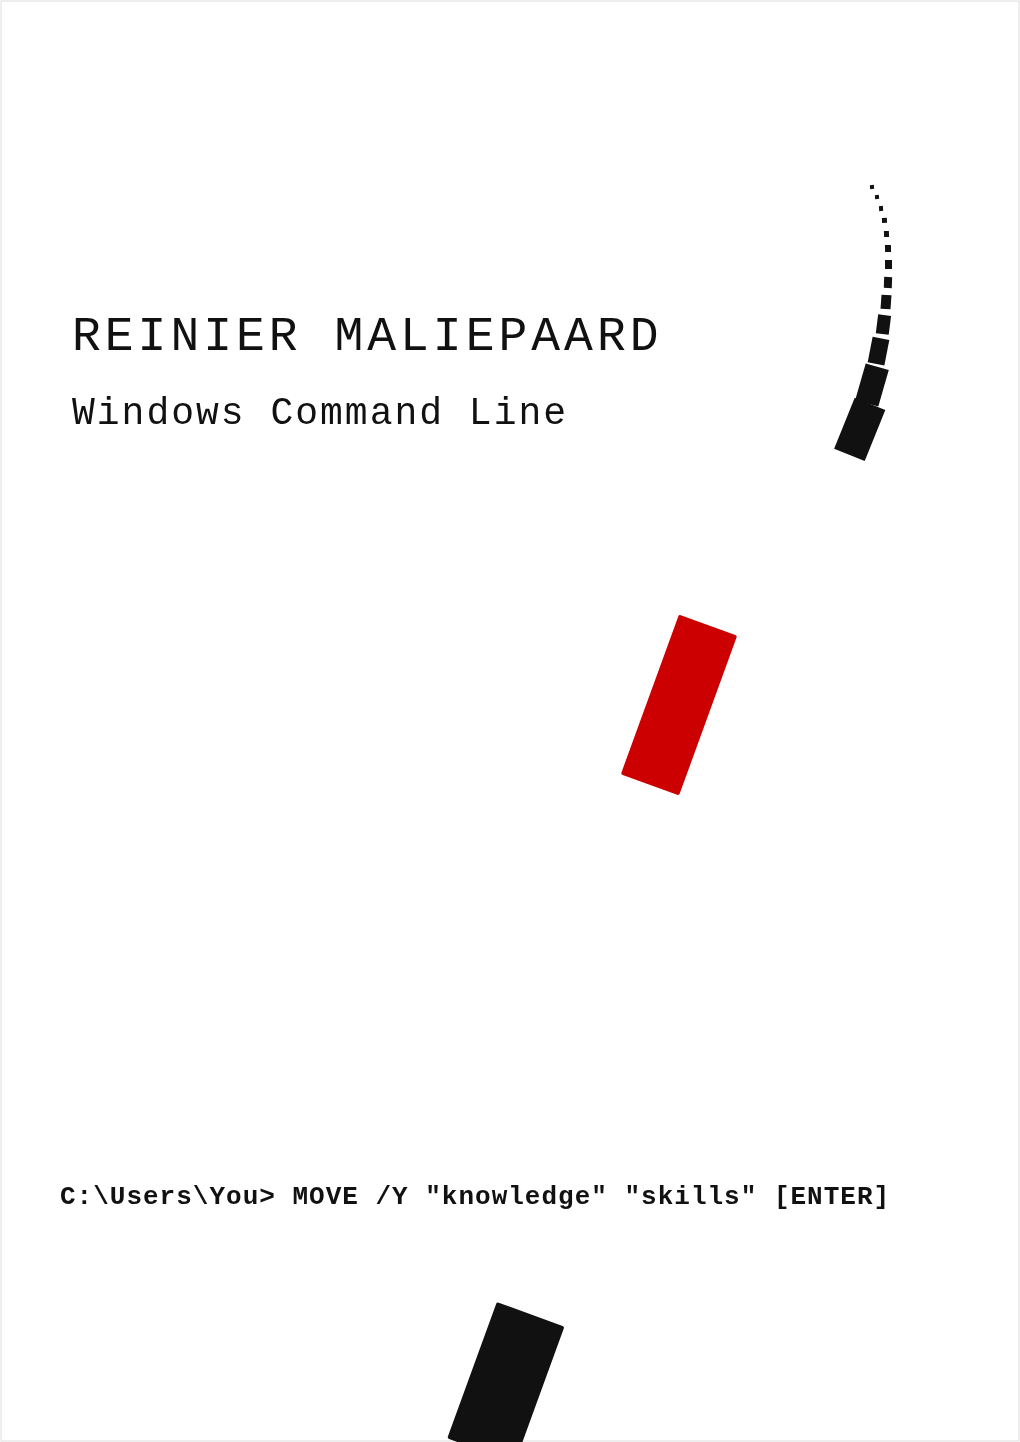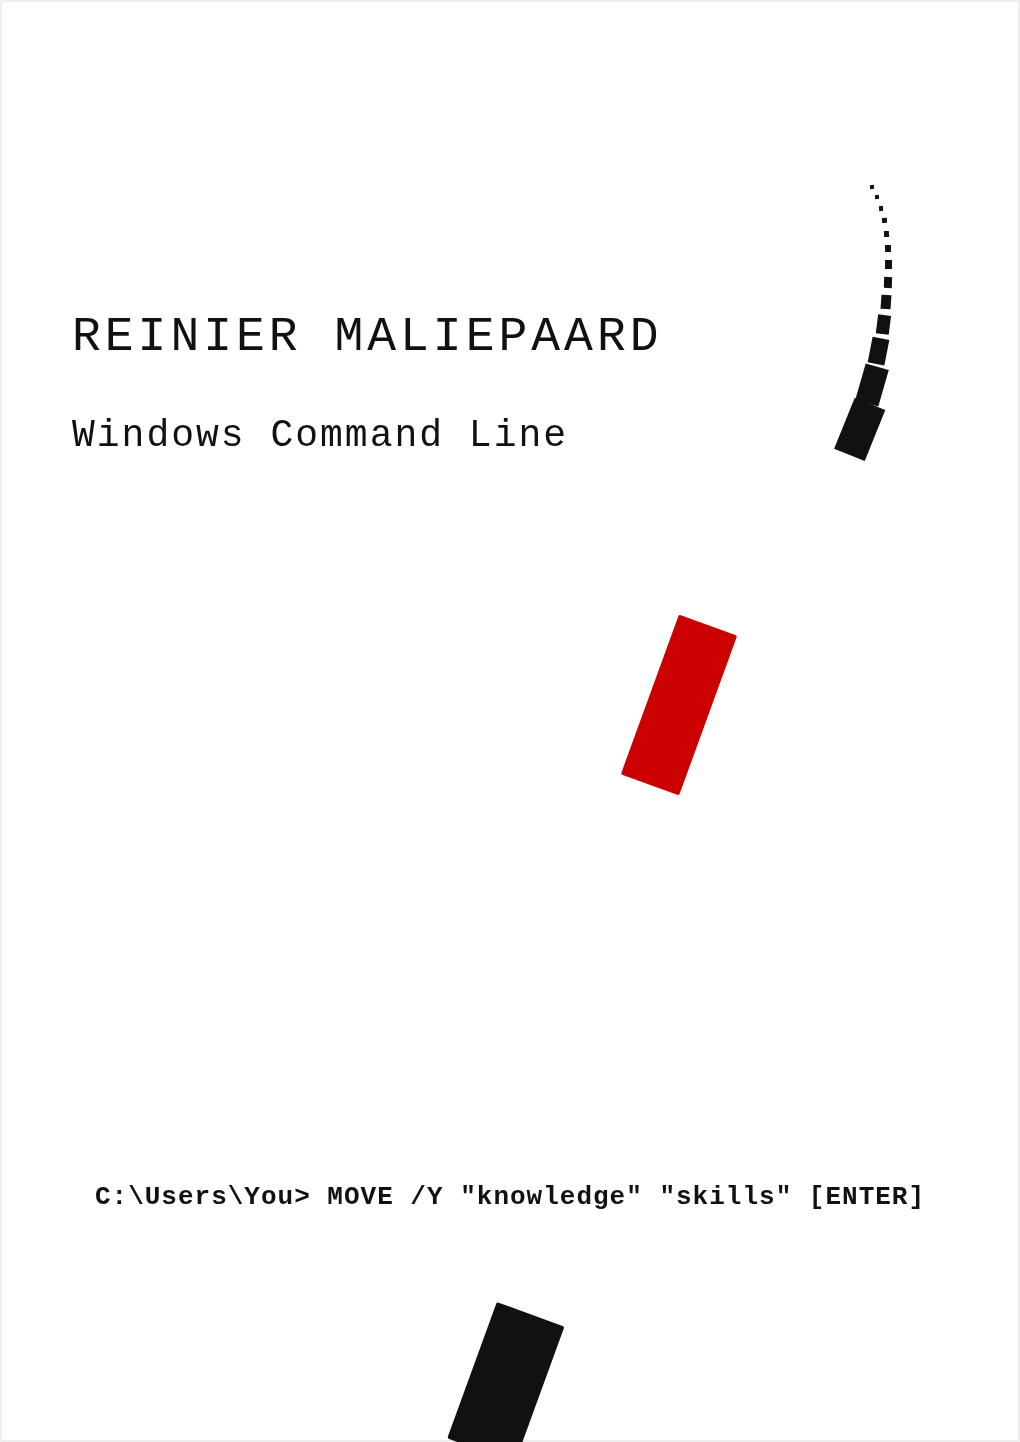--- a/index.html
+++ b/index.html
@@ -16,37 +16,36 @@
       position: relative;
       font-family: 'Courier New', Courier, monospace;
     }
 
     .page-container {
       width: 1020px;
       height: 1442px;
       background: #fff;
       position: relative;
       overflow: hidden;
-      text-align: center;
     }
 
     .author-name {
       position: absolute;
       top: 310px;
       left: 72px;
       font-family: 'Courier New', Courier, monospace;
       font-size: 48px;
       font-weight: normal;
       letter-spacing: 4px;
       color: #111111;
     }
 
     .book-title {
       position: absolute;
-      top: 414px;
+      top: 392px;
       left: 72px;
       font-family: 'Courier New', Courier, monospace;
       font-size: 38px;
       font-weight: normal;
       letter-spacing: 2px;
       color: #111111;
     }
 
     .command-line-text {
       position: absolute;

